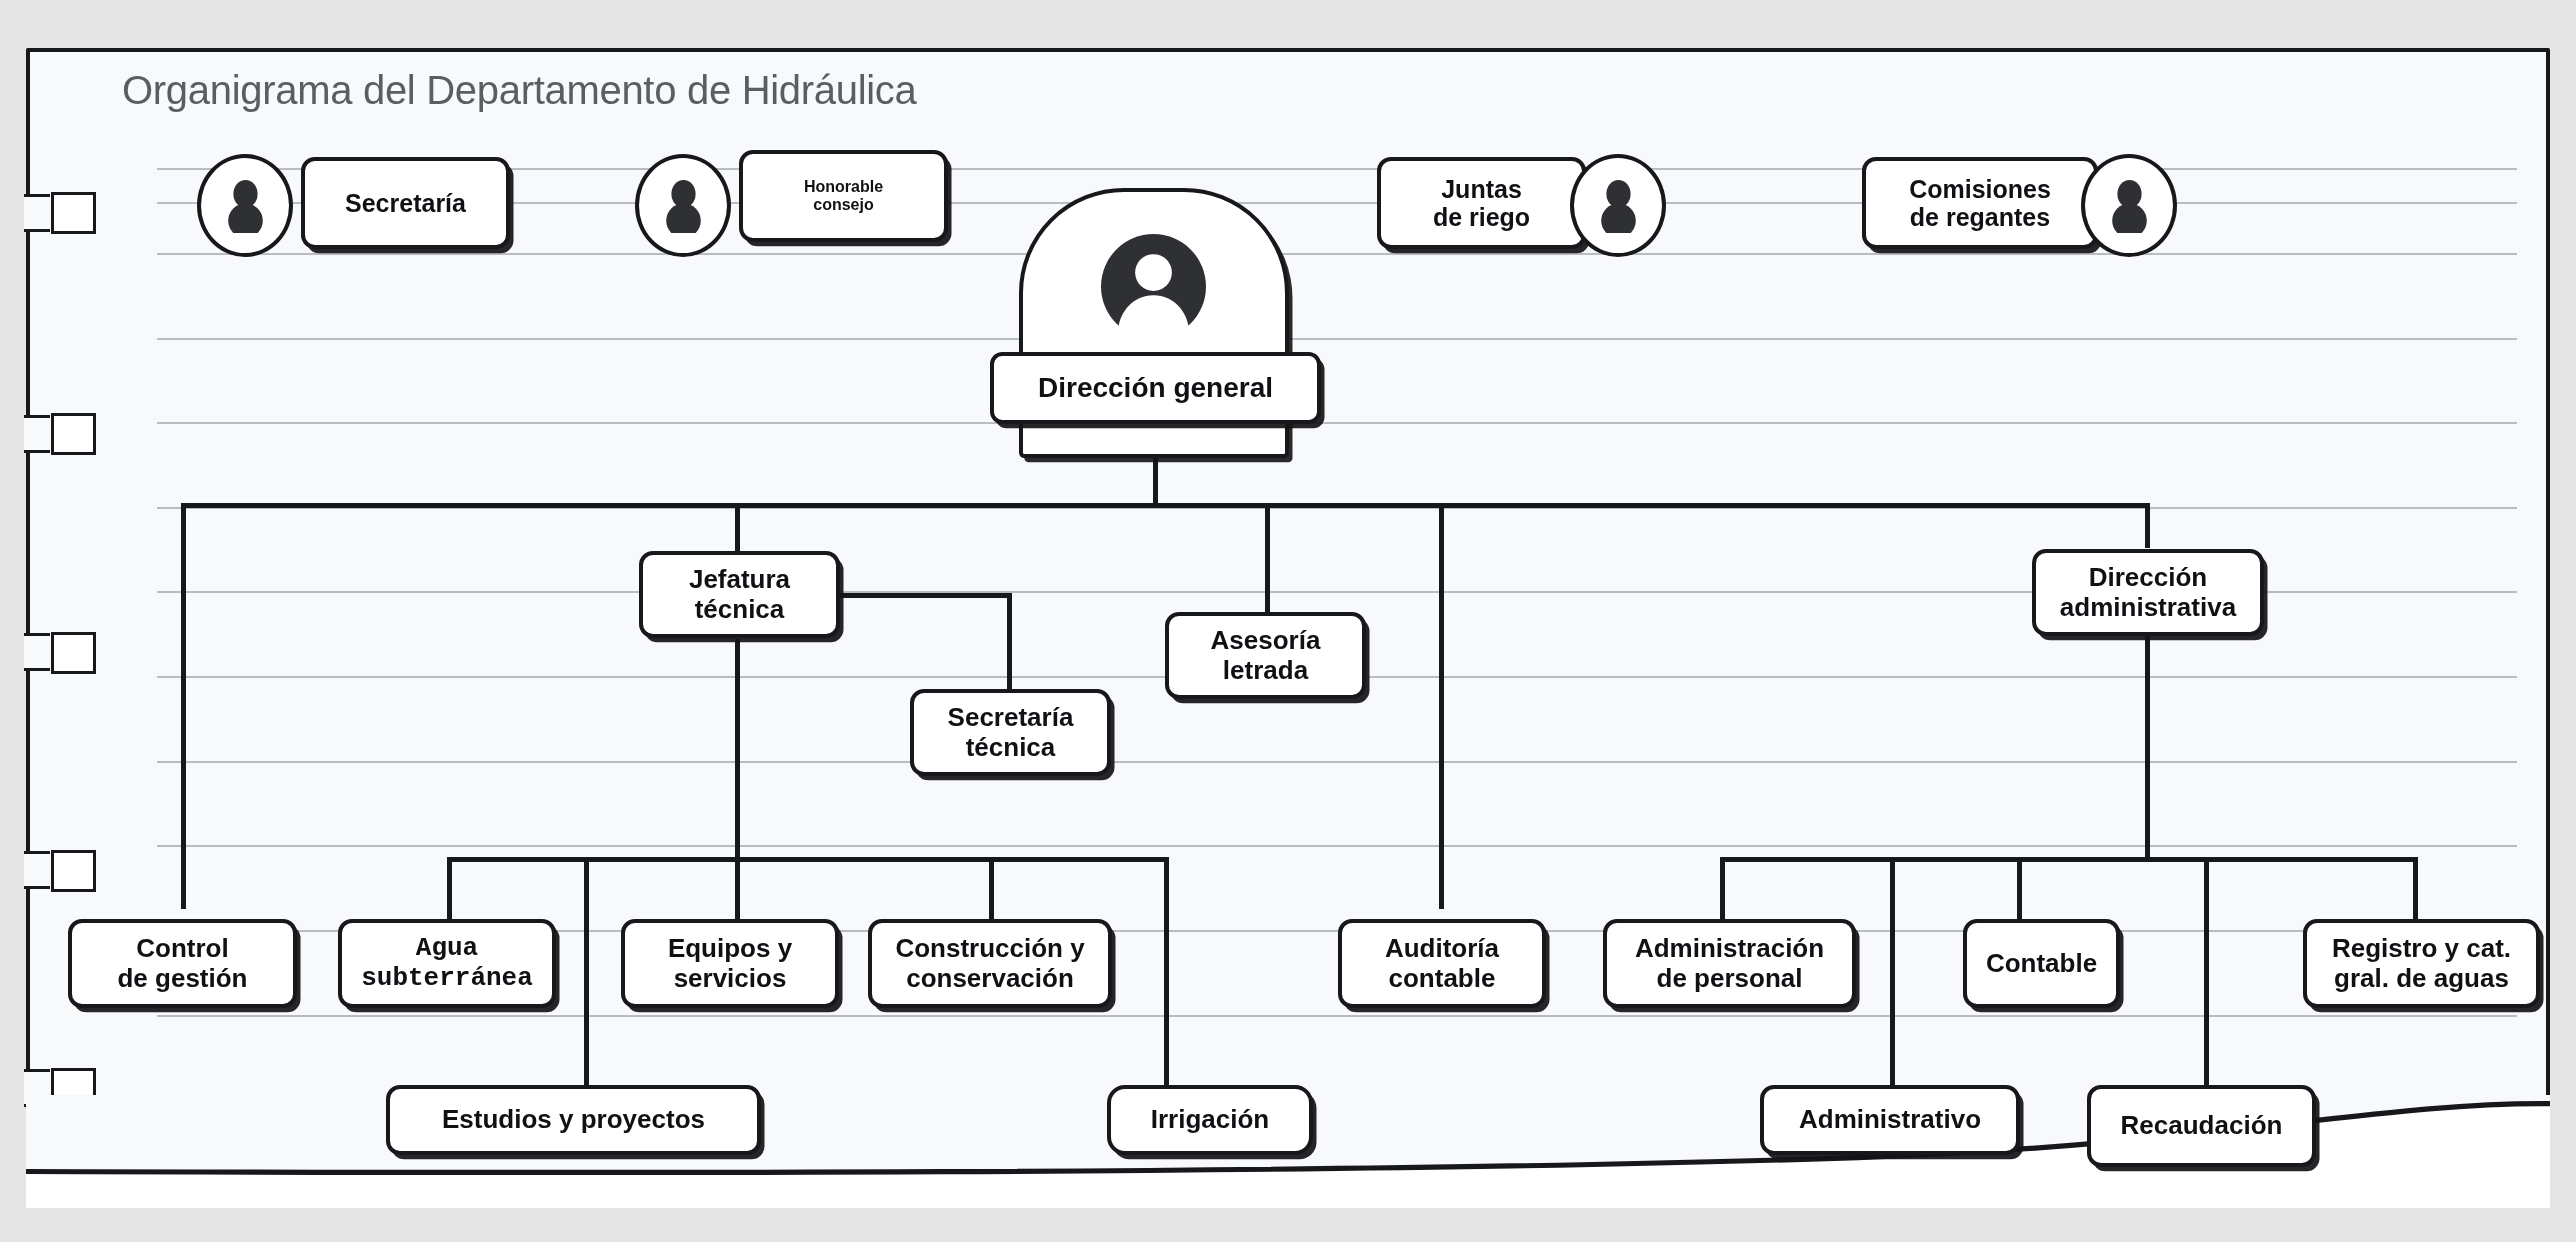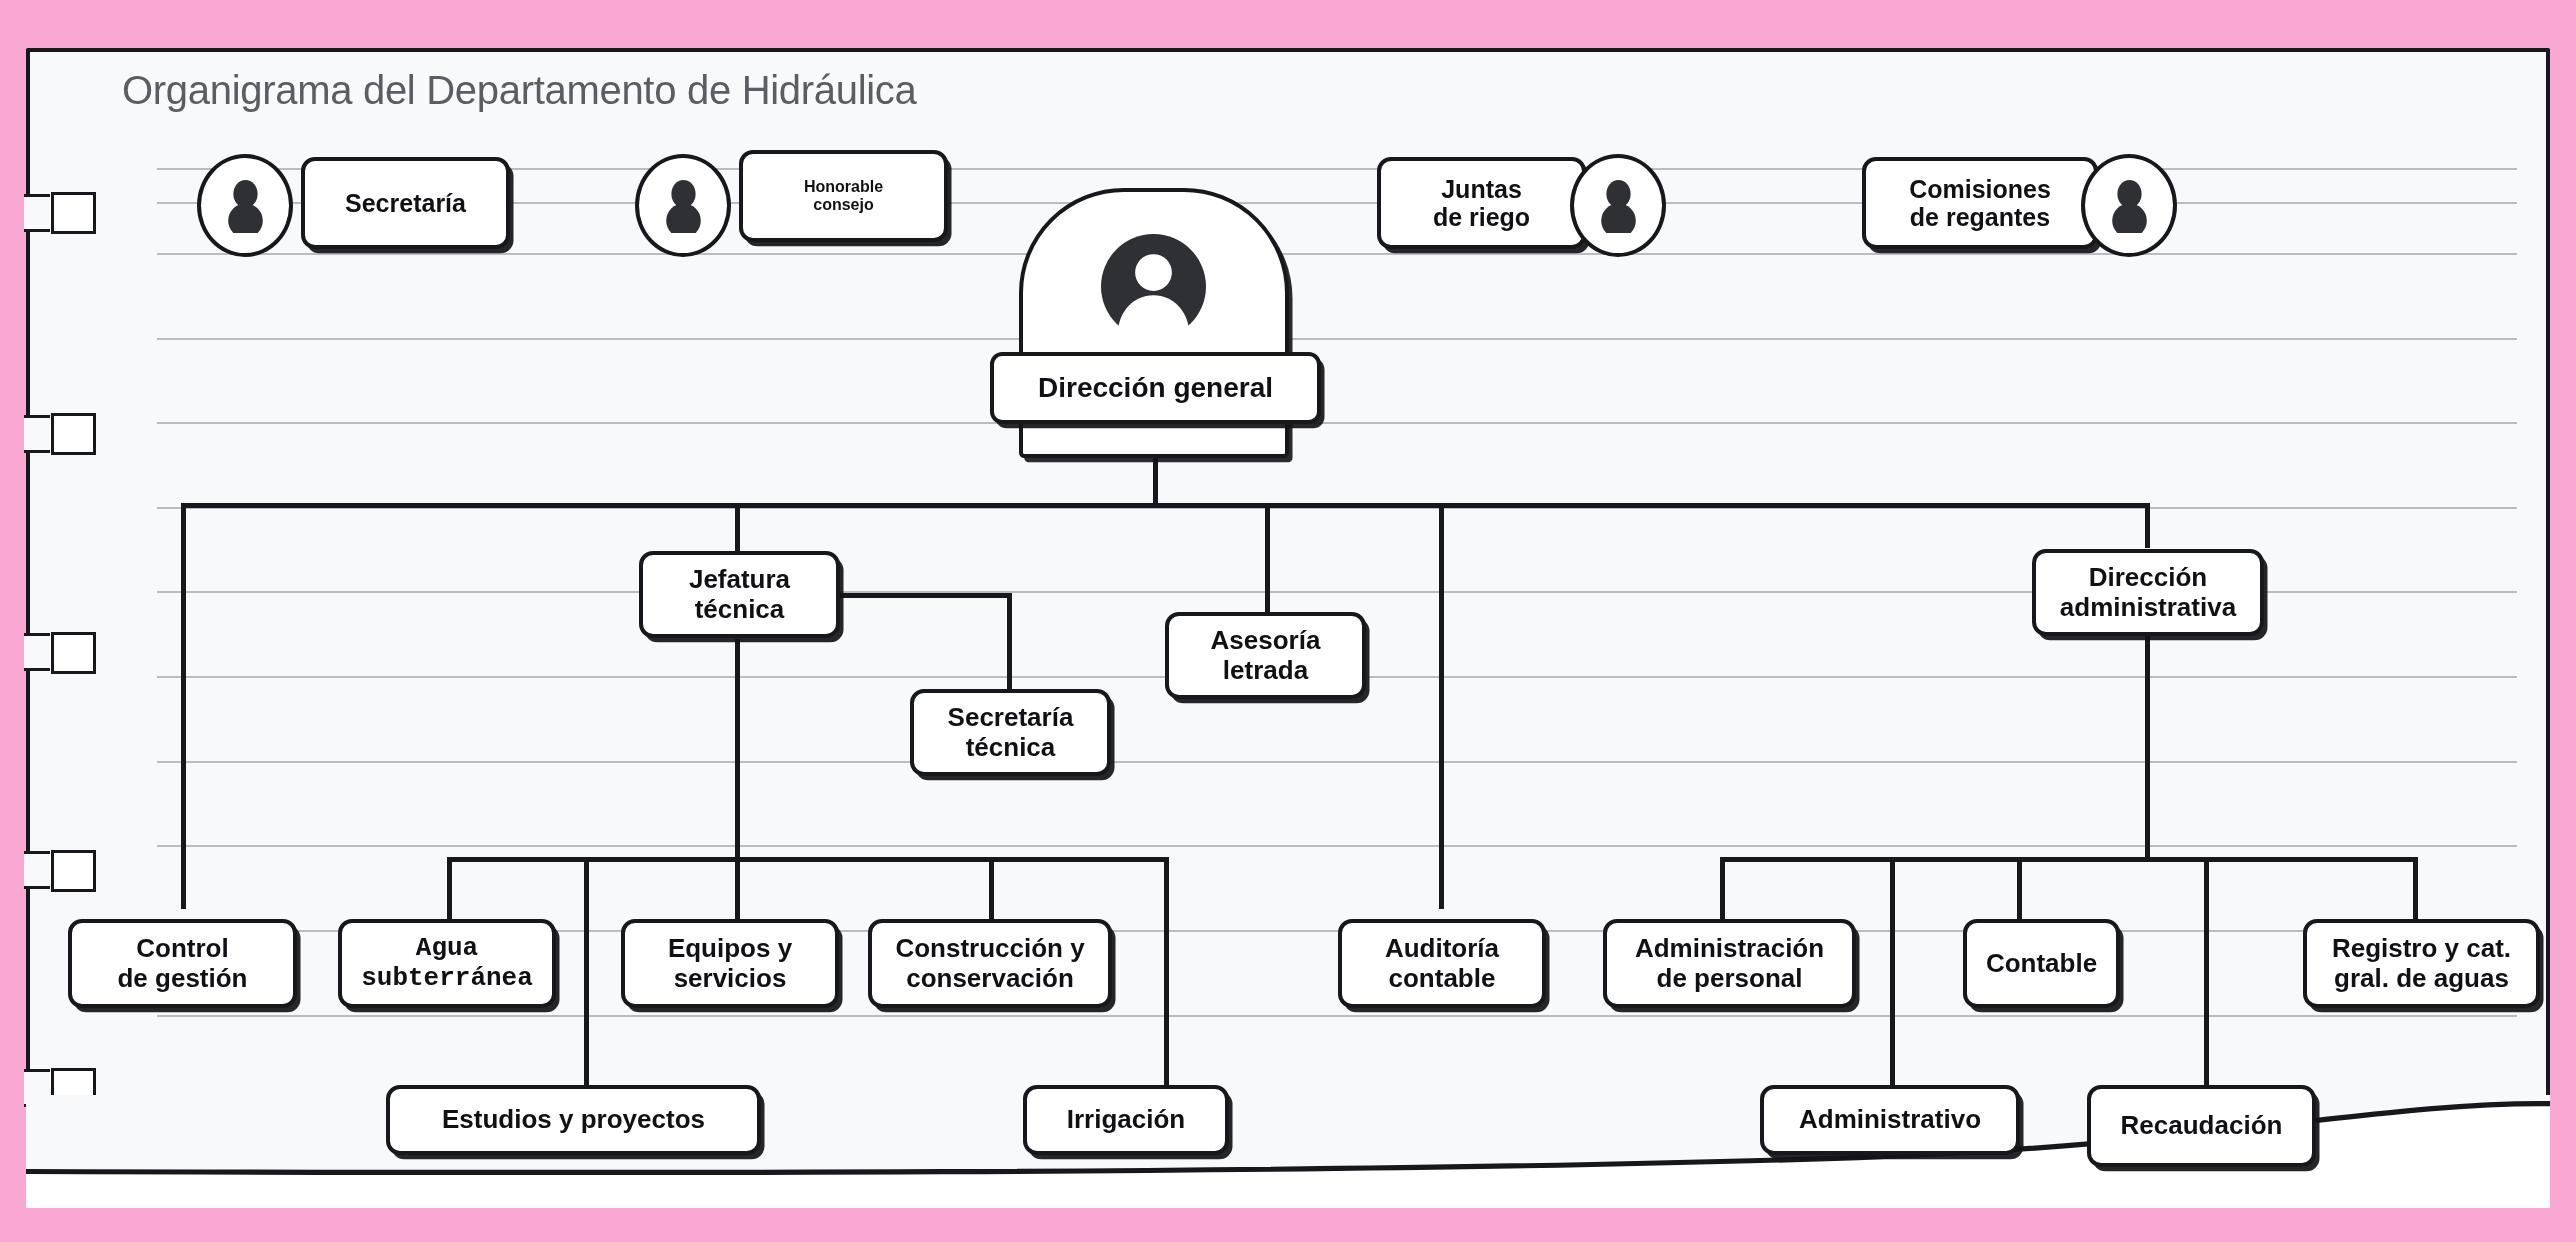--- a/index.html
+++ b/index.html
@@ -1,17 +1,17 @@
 <!DOCTYPE html>
 <html style="font-size:14px"><head>
 <meta charset="utf-8">
 <style>
   html,body{margin:0;padding:0;background:#ffffff;}
   body{font-family:"Liberation Sans","DejaVu Sans",sans-serif;}
-  #stage{position:relative;width:2576px;height:1242px;overflow:hidden;background:#f9a8d4;}
+  #stage{position:relative;width:2576px;height:1242px;overflow:hidden;background:#e5e5e5;}
 
   
   #paper{
     position:absolute;left:26px;top:48px;width:2524px;height:1121px;
     background:#f8f9fb;
     border:4.4px solid #17181c;
     border-radius:1.7px 1.7px 0 0;
     box-sizing:border-box;
   }
   
@@ -265,21 +265,21 @@
 
   <div class="node" style="left:2303px;top:919px;width:237px;height:89px;font-size:26px;flex-direction:column;">
     <span>Registro y cat.</span>
     <span>gral. de aguas</span>
   </div>
 
   <div class="node" style="left:386px;top:1085px;width:375px;height:70px;font-size:26px;">
     <span>Estudios y proyectos</span>
   </div>
 
-  <div class="node" style="left:1023px;top:1085px;width:206px;height:70px;font-size:26px;">
+  <div class="node" style="left:1107px;top:1085px;width:206px;height:70px;font-size:26px;border-radius:18px;">
     <span>Irrigación</span>
   </div>
 
   <div class="node" style="left:1760px;top:1085px;width:260px;height:70px;font-size:26px;">
     <span>Administrativo</span>
   </div>
 
   <div class="node" style="left:2087px;top:1085px;width:229px;height:82px;font-size:26px;">
     <span>Recaudación</span>
   </div>

